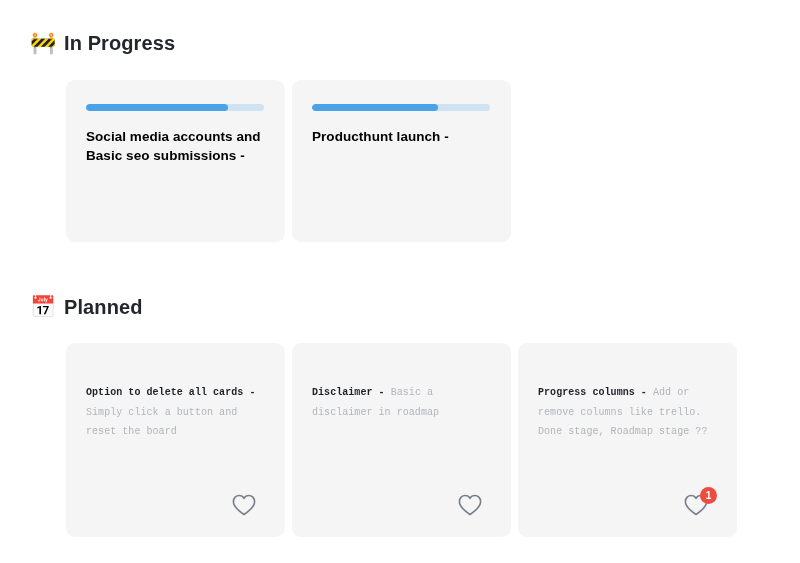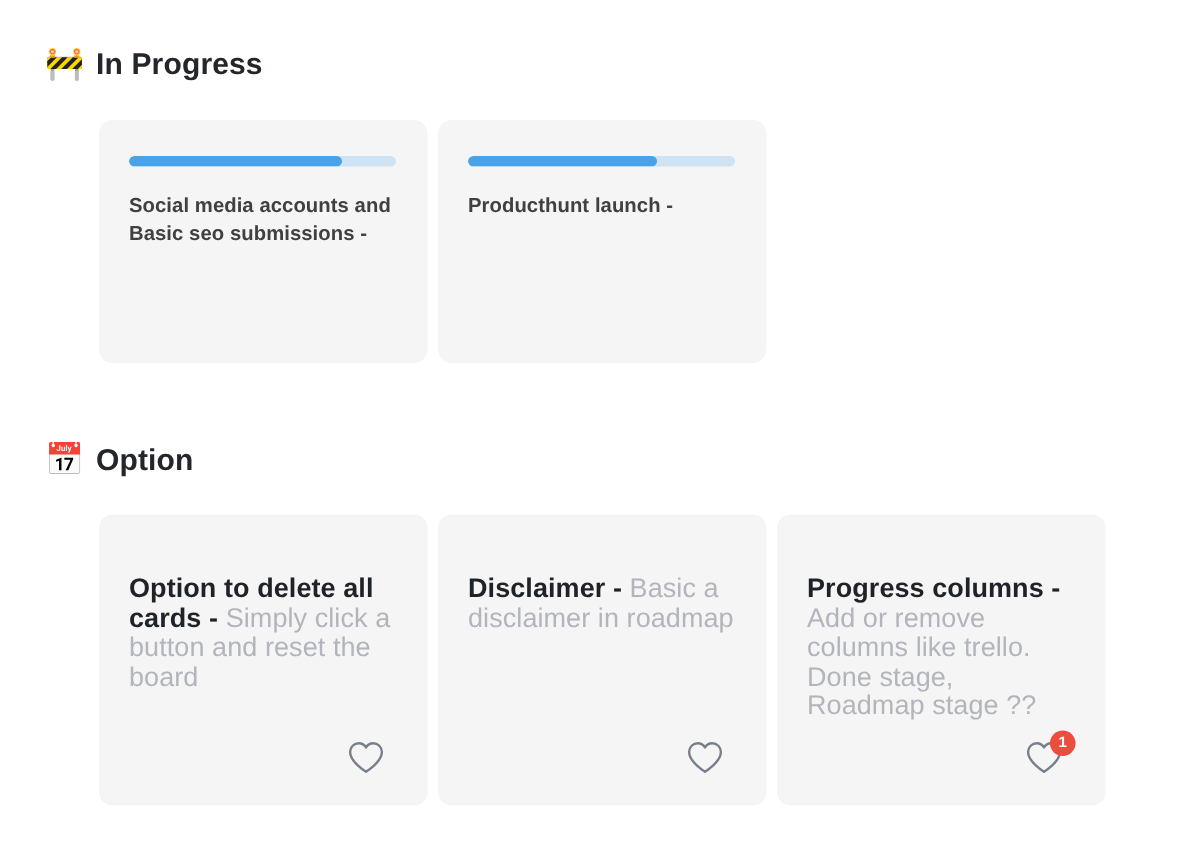--- a/index.html
+++ b/index.html
@@ -90,30 +90,31 @@
     position: absolute;
     left: 0; top: 0; bottom: 0;
     border-radius: 4px;
     background: #4aa3e8;
   }
 
   
   .card-title-strong {
     font-size: 13.5px;
     font-weight: bold;
-    color: #404040;
+    color: #000000;
     line-height: 19px;
     letter-spacing: 0.05px;
   }
   .card-body {
-    font-size: 18px;
+    font-size: 10px;
     line-height: 19.5px;
     letter-spacing: 0.05px;
     color: #b2b5bb;
     font-weight: normal;
+    font-family: Liberation Mono, monospace;
   }
   .card-body .lead {
     color: #1f2328;
     font-weight: bold;
   }
 
   
   .like-wrap {
     position: absolute;
     right: 20px;
@@ -167,21 +168,21 @@
       <div class="progress-track">
         <div class="progress-fill" id="fill-producthunt" style="width: 71%;"></div>
       </div>
       <div class="card-title-strong">Producthunt launch -</div>
     </div>
 
   </div>
 
   <div class="section-header" id="hdr-planned">
     <span class="section-emoji">📅</span>
-    <span class="section-title">Option</span>
+    <span class="section-title">Planned</span>
   </div>
 
   <div class="row-planned">
 
     <div class="card" id="card-delete-cards">
       <div class="card-body">
         <span class="lead">Option to delete all cards -</span><span> Simply click a button and reset the board</span>
       </div>
       <div class="like-wrap">
         <svg class="heart-icon" viewBox="0 0 26 24">

